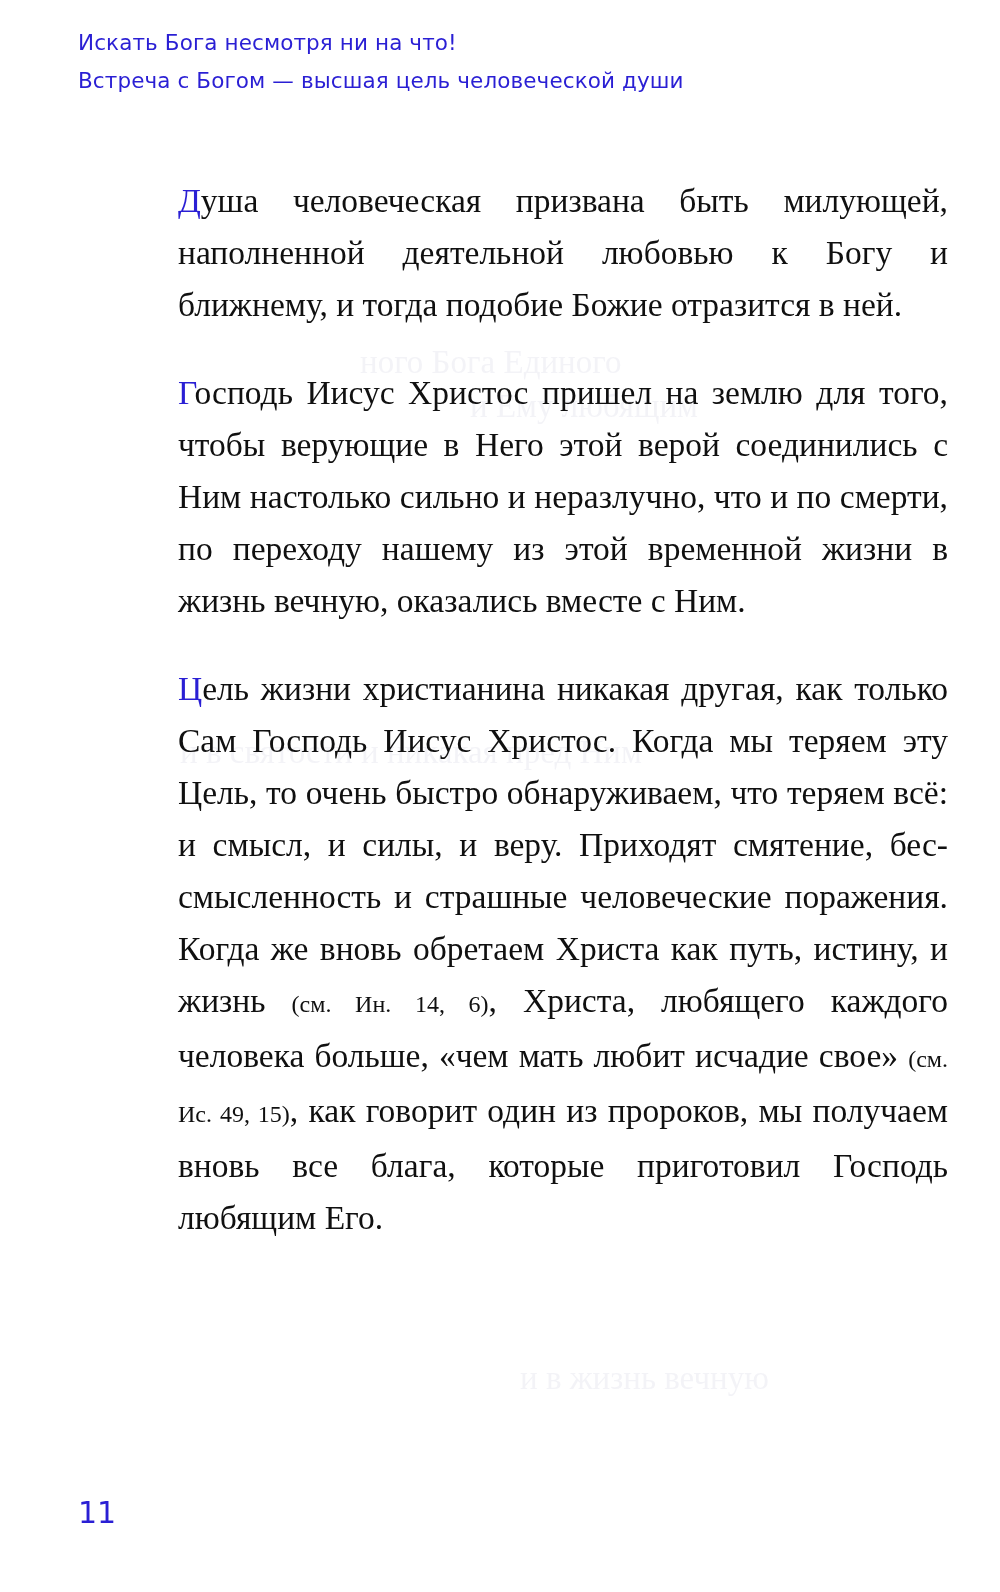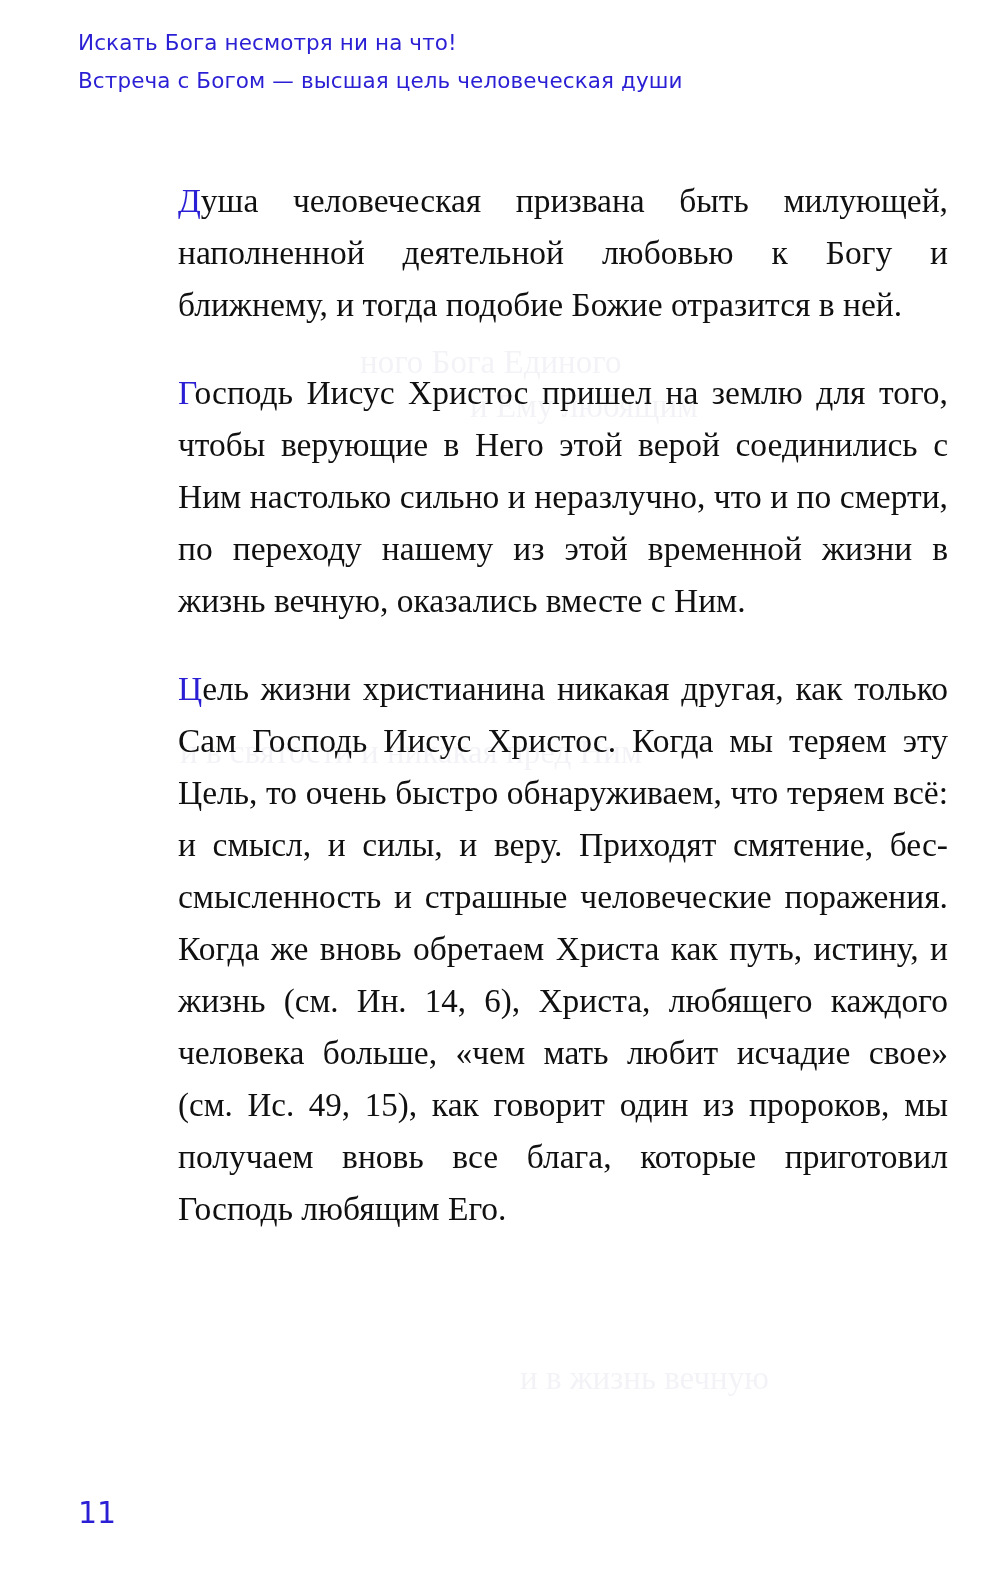--- a/index.html
+++ b/index.html
@@ -58,21 +58,21 @@
   }
   p.para:last-child {
     margin-bottom: 0;
   }
 
   .dropcap {
     color: #2a1fd4;
   }
 
   .ref {
-    font-size: 33px;
+    font-size: 24px;
   }
 
   
   .page-number {
     position: absolute;
     left: 78px;
     bottom: 62px;
     font-family: "DejaVu Sans", "Liberation Sans", sans-serif;
     font-size: 30px;
     color: #2a1fd4;
@@ -93,21 +93,21 @@
   .ghost.g3 { left: 180px; top: 726px; }
   .ghost.g4 { left: 520px; top: 1352px; }
 </style>
 </head>
 <body>
 
 <div class="page">
 
   <div class="running-head">
     <div class="line">Искать Бога несмотря ни на что!</div>
-    <div class="line">Встреча с Богом — высшая цель человеческая души</div>
+    <div class="line">Встреча с Богом — высшая цель человеческой души</div>
   </div>
 
   <div class="ghost g1">ного Бога Единого</div>
   <div class="ghost g2">и Ему любящим</div>
   <div class="ghost g3">и в святости и никакая пред Ним</div>
   <div class="ghost g4">и в жизнь вечную</div>
 
   <div class="text-block">
 
     <p class="para"><span class="dropcap">Д</span><span>уша человеческая призвана быть ми­лующей, наполненной деятельной любо­вью к Богу и ближнему, и тогда подобие Божие отразится в ней.</span></p>

